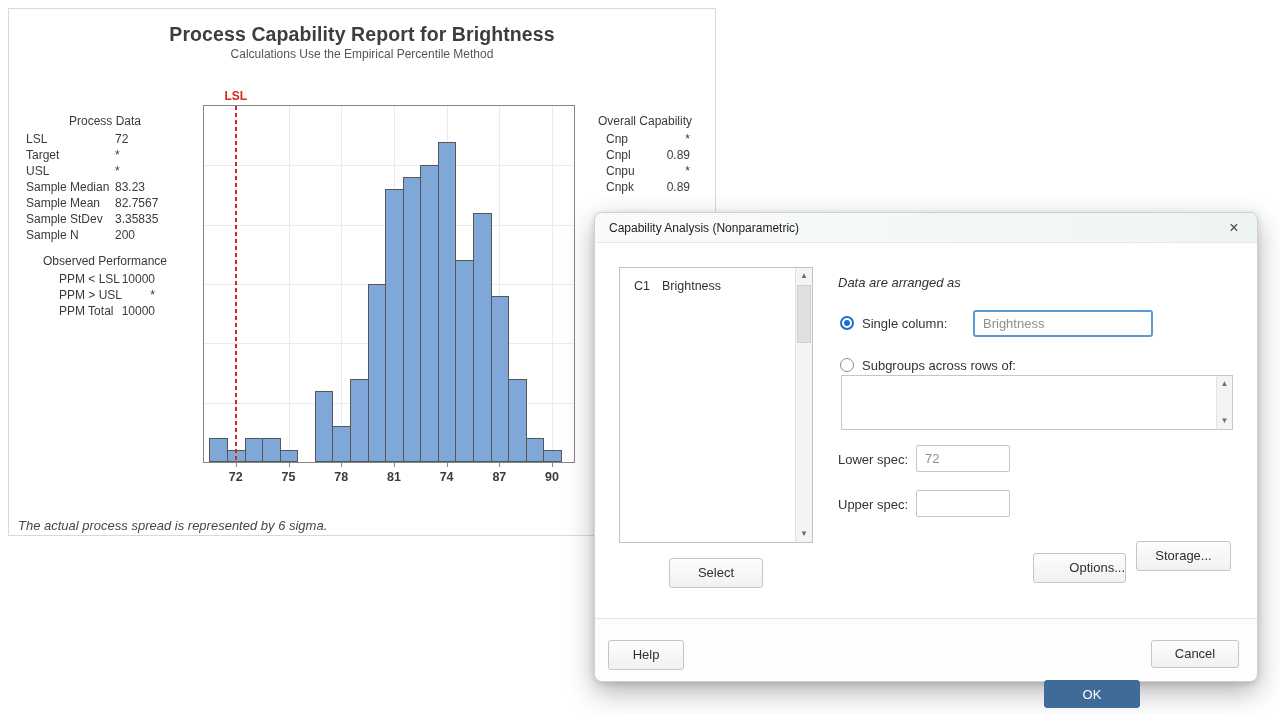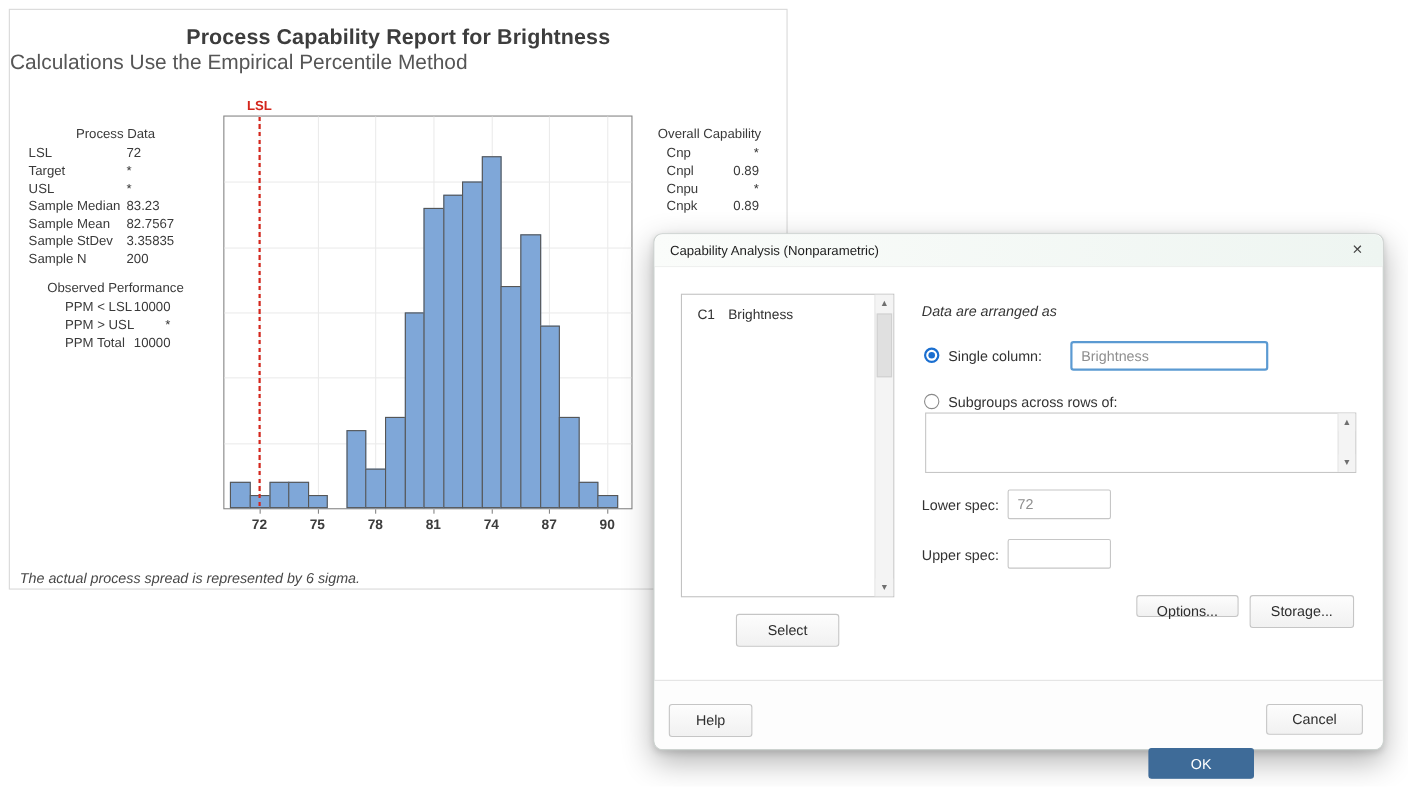--- a/index.html
+++ b/index.html
@@ -5,21 +5,21 @@
   :root{
     --bar-fill:#7fa7d8; --bar-border:#565656; --lsl-red:#d4261c;
     --ok-bg:#3e6b98; --radio-blue:#1b6fd0; --focus-border:#5b9ad2;
   }
   *{box-sizing:border-box; margin:0; padding:0;}
   html,body{width:1280px;height:715px;background:#fff;font-family:"Liberation Sans",sans-serif;position:relative;overflow:hidden;}
 
   
   .report-card{position:absolute;left:8px;top:8px;width:708px;height:528px;background:#fff;border:1px solid #d9d9d9;}
   .chart-title{position:absolute;left:0;right:0;top:14px;text-align:center;font-size:19.5px;font-weight:bold;color:#3d3d3d;letter-spacing:.1px;}
-  .chart-subtitle{position:absolute;left:0;right:0;top:38px;text-align:left;font-size:19px;color:#565656;}
+  .chart-subtitle{position:absolute;left:0;right:0;top:38px;text-align:center;font-size:12px;color:#565656;}
 
   .plot{position:absolute;left:194px;top:96px;width:372px;height:358px;border:1px solid #868686;background:#fff;}
   .grid-h{position:absolute;left:0;width:370px;height:1px;background:#ebebeb;}
   .grid-v{position:absolute;top:0;height:356px;width:1px;background:#ebebeb;}
   .bar{position:absolute;bottom:0;background:var(--bar-fill);border:1px solid var(--bar-border);}
   .lsl-line{position:absolute;top:0;height:356px;width:2px;transform:translateX(-1px);}
   .lsl-label{position:absolute;top:-17px;transform:translateX(-50%);font-size:12px;font-weight:bold;color:var(--lsl-red);}
   .tick{position:absolute;top:357px;width:1px;height:4px;background:#868686;}
   .tick-label{position:absolute;top:364px;transform:translateX(-50%);font-size:12.5px;font-weight:600;color:#3c3c3c;}
 
@@ -48,21 +48,21 @@
   .listbox .item{position:absolute;left:14px;top:11px;font-size:12.5px;color:#323232;}
   .listbox .item .cid{margin-right:12px;}
   .vscroll{position:absolute;top:0;right:0;bottom:0;width:17px;background:#f4f4f4;border-left:1px solid #e3e3e3;}
   .vscroll .sb-btn{position:absolute;left:0;right:0;height:16px;text-align:center;font-size:8px;line-height:16px;color:#6f6f6f;background:#f4f4f4;}
   .vscroll .up{top:0;}
   .vscroll .down{bottom:0;}
   .vscroll .thumb{position:absolute;left:1px;right:1px;top:17px;height:58px;background:#e0e0e0;border:1px solid #d0d0d0;}
 
   .btn{position:absolute;background:linear-gradient(#fdfdfd,#f1f1f1);border:1px solid #c5c5c5;border-radius:3px;font-size:13px;color:#2e2e2e;text-align:center;font-family:"Liberation Sans",sans-serif;}
   .btn-select{left:74px;top:345px;width:94px;height:30px;line-height:28px;}
-  .btn-options{left:438px;top:328px;width:93px;height:20px;line-height:28px;}
+  .btn-options{left:438px;top:340px;width:93px;height:30px;line-height:28px;text-align:right;}
   .btn-storage{left:541px;top:328px;width:95px;height:30px;line-height:28px;}
   .btn-help{left:13px;top:427px;width:76px;height:30px;line-height:28px;}
   .btn-ok{left:449px;top:427px;width:96px;height:28px;line-height:28px;background:var(--ok-bg);border:1px solid var(--ok-bg);color:#fff;margin-top:40px;}
   .btn-cancel{left:556px;top:427px;width:88px;height:28px;line-height:26px;}
 
   .dlg-label{position:absolute;font-size:13px;color:#333;}
   .lbl-arranged{left:243px;top:62px;font-style:italic;}
   .radio-row{position:absolute;display:flex;align-items:center;gap:8px;font-size:13px;color:#333;}
   .row-single{left:245px;top:96px;height:28px;}
   .row-subgroups{left:245px;top:140px;height:24px;}

